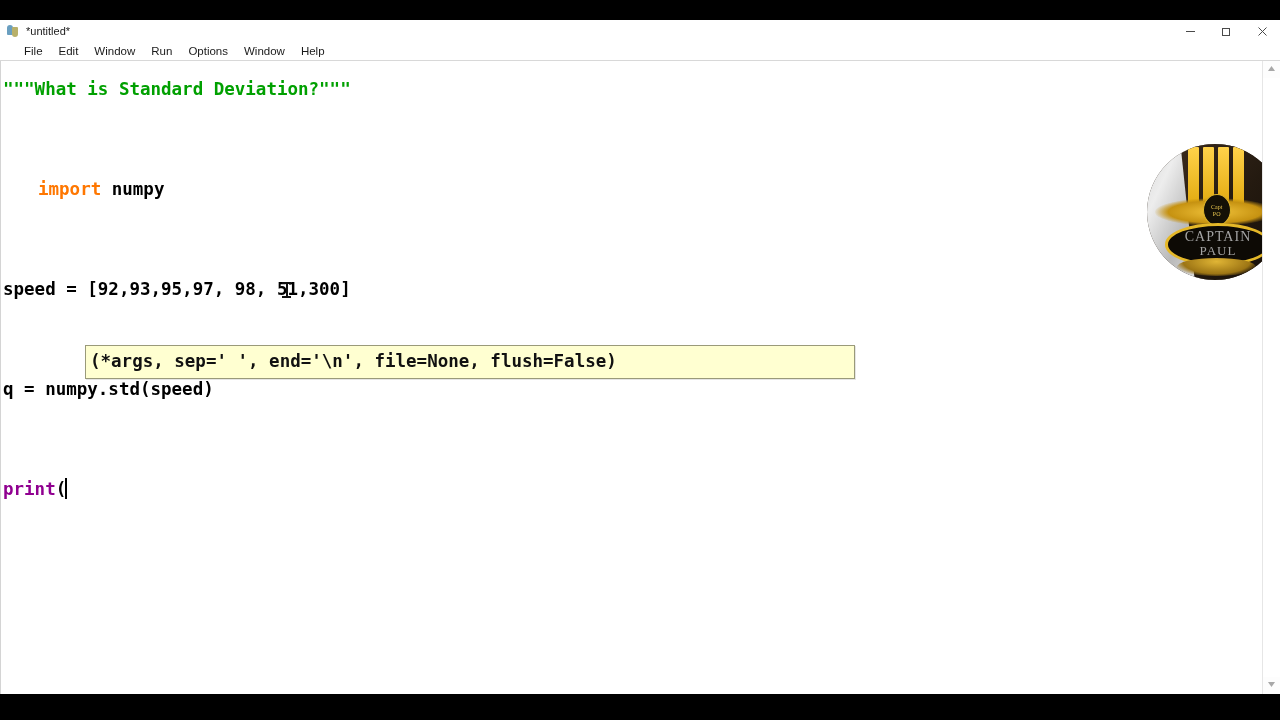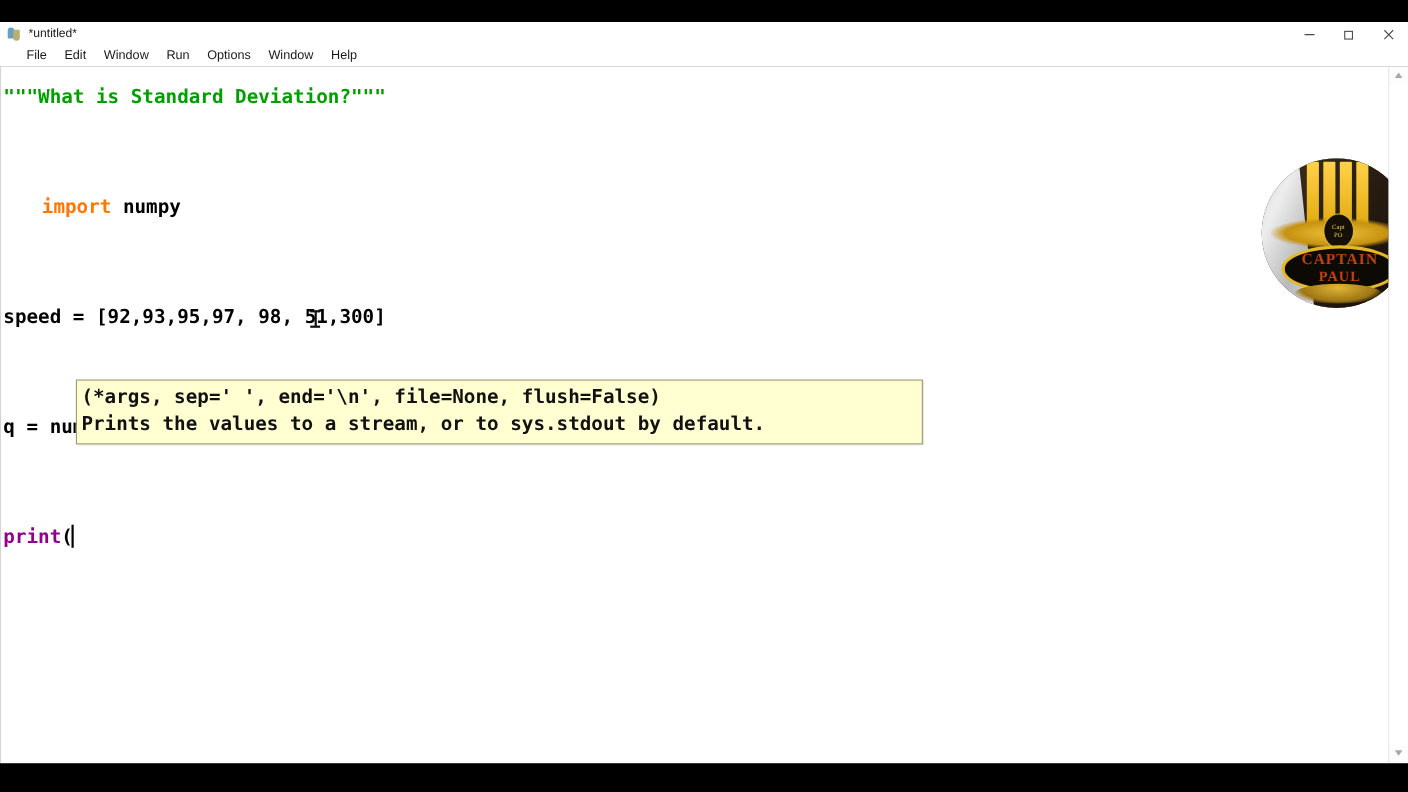--- a/index.html
+++ b/index.html
@@ -165,21 +165,21 @@
     width: 2px;
     height: 21px;
     background: #000000;
     vertical-align: -4px;
     margin-left: -1px;
   }
 
   
   .calltip {
     position: absolute;
-    left: 68px;
+    left: 84px;
     top: 284px;
     background: #ffffd1;
     border: 1px solid #9a9a7a;
     box-shadow: 1px 1px 0 rgba(0,0,0,0.10);
     padding: 3px 4px 4px 4px;
     z-index: 5;
     box-sizing: border-box;
     width: 770px;
   }
   .calltip-line {
@@ -263,23 +263,23 @@
     height: 27%;
     background: #0d0a05;
     border: 3px solid #e5b828;
     border-radius: 50%;
     display: flex;
     flex-direction: column;
     align-items: center;
     justify-content: center;
   }
   .wm-oval span {
-    color: #c2410c;
+    color: #a3a3a3;
     font-family: "Liberation Serif", serif;
-    font-weight: bold;
+    font-weight: normal;
     letter-spacing: 1px;
     line-height: 14px;
   }
   .wm-oval .l1 { font-size: 14px; }
   .wm-oval .l2 { font-size: 13px; }
   .wm-bottomwing {
     position: absolute;
     left: 22%;
     top: 84%;
     width: 58%;
@@ -391,21 +391,20 @@
 <span class="tok-keyword">import</span><span class="tok-plain"> numpy</span>
 
 <span class="tok-plain">speed = [92,93,95,97, 98, 51,300]</span>
 
 <span class="tok-plain">q = numpy.std(speed)</span>
 
 <span class="tok-builtin">print</span><span class="tok-plain">(</span><span class="caret"></span></pre>
 
         <div class="calltip">
           <div class="calltip-line">(*args, sep=' ', end='\n', file=None, flush=False)</div>
-          <div class="calltip-line">Prints the values to a stream, or to sys.stdout by default.</div>
         </div>
 
         <div class="watermark">
           <div class="wm-inner">
             <div class="wm-silver"></div>
             <div class="wm-dark"></div>
             <div class="wm-stripe" style="left:30%;"></div>
             <div class="wm-stripe" style="left:41%;"></div>
             <div class="wm-stripe" style="left:52%;"></div>
             <div class="wm-stripe" style="left:63%;"></div>

